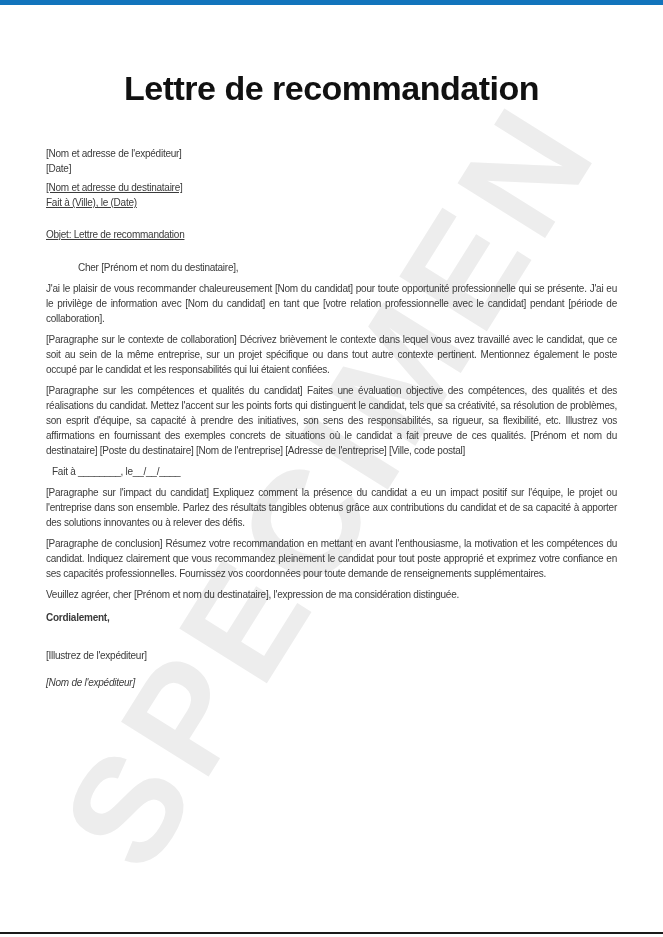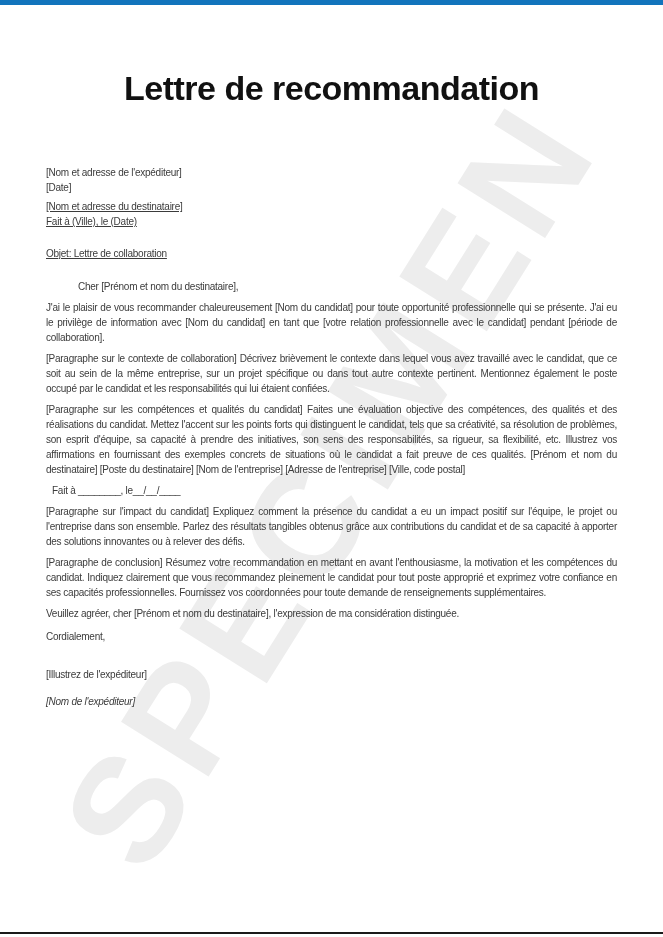--- a/index.html
+++ b/index.html
@@ -47,30 +47,30 @@
     line-height: 42px;
     font-weight: 700;
     color: #111111;
     letter-spacing: -0.5px;
   }
   .letter {
     font-size: 10px;
     line-height: 15px;
     letter-spacing: -0.25px;
   }
-  .sender-block { margin-top: 56px; text-align: left; }
+  .sender-block { margin-top: 37px; text-align: left; }
   .recipient-block { margin-top: 4px; text-align: left; text-decoration: underline; }
   .subject-line {
     margin-top: 17px;
     text-decoration: underline;
   }
   .salutation { margin-top: 18px; margin-left: 32px; }
   .para { margin-top: 6px; text-align: justify; }
   .dateline { margin-top: 6px; margin-left: 6px; }
-  .closing { margin-top: 8px; }
+  .closing { margin-top: 8px; font-weight: bold; }
   .signature { margin-top: 23px; }
   .sender-name { margin-top: 12px; font-style: italic; }
 </style>
 </head>
 <body>
 
 <div class="page">
 
   <div class="topbar" style="background: rgb(18, 116, 188);"></div>
 
@@ -85,21 +85,21 @@
       <div class="sender-block">
         <div>[Nom et adresse de l'expéditeur]</div>
         <div>[Date]</div>
       </div>
 
       <div class="recipient-block">
         <div>[Nom et adresse du destinataire]</div>
         <div>Fait à (Ville), le (Date)</div>
       </div>
 
-      <div class="subject-line">Objet: Lettre de collaboration</div>
+      <div class="subject-line">Objet: Lettre de recommandation</div>
 
       <div class="salutation">Cher [Prénom et nom du destinataire],</div>
 
       <p class="para">J'ai le plaisir de vous recommander chaleureusement [Nom du candidat] pour toute opportunité professionnelle qui se présente. J'ai eu le privilège de information avec [Nom du candidat] en tant que [votre relation professionnelle avec le candidat] pendant [période de collaboration].</p>
       <p class="para">[Paragraphe sur le contexte de collaboration] Décrivez brièvement le contexte dans lequel vous avez travaillé avec le candidat, que ce soit au sein de la même entreprise, sur un projet spécifique ou dans tout autre contexte pertinent. Mentionnez également le poste occupé par le candidat et les responsabilités qui lui étaient confiées.</p>
       <p class="para">[Paragraphe sur les compétences et qualités du candidat] Faites une évaluation objective des compétences, des qualités et des réalisations du candidat. Mettez l'accent sur les points forts qui distinguent le candidat, tels que sa créativité, sa résolution de problèmes, son esprit d'équipe, sa capacité à prendre des initiatives, son sens des responsabilités, sa rigueur, sa flexibilité, etc. Illustrez vos affirmations en fournissant des exemples concrets de situations où le candidat a fait preuve de ces qualités. [Prénom et nom du destinataire] [Poste du destinataire] [Nom de l'entreprise] [Adresse de l'entreprise] [Ville, code postal]</p>
 
       <div class="dateline">Fait à ________, le__/__/____</div>
 
       <p class="para">[Paragraphe sur l'impact du candidat] Expliquez comment la présence du candidat a eu un impact positif sur l'équipe, le projet ou l'entreprise dans son ensemble. Parlez des résultats tangibles obtenus grâce aux contributions du candidat et de sa capacité à apporter des solutions innovantes ou à relever des défis.</p>

